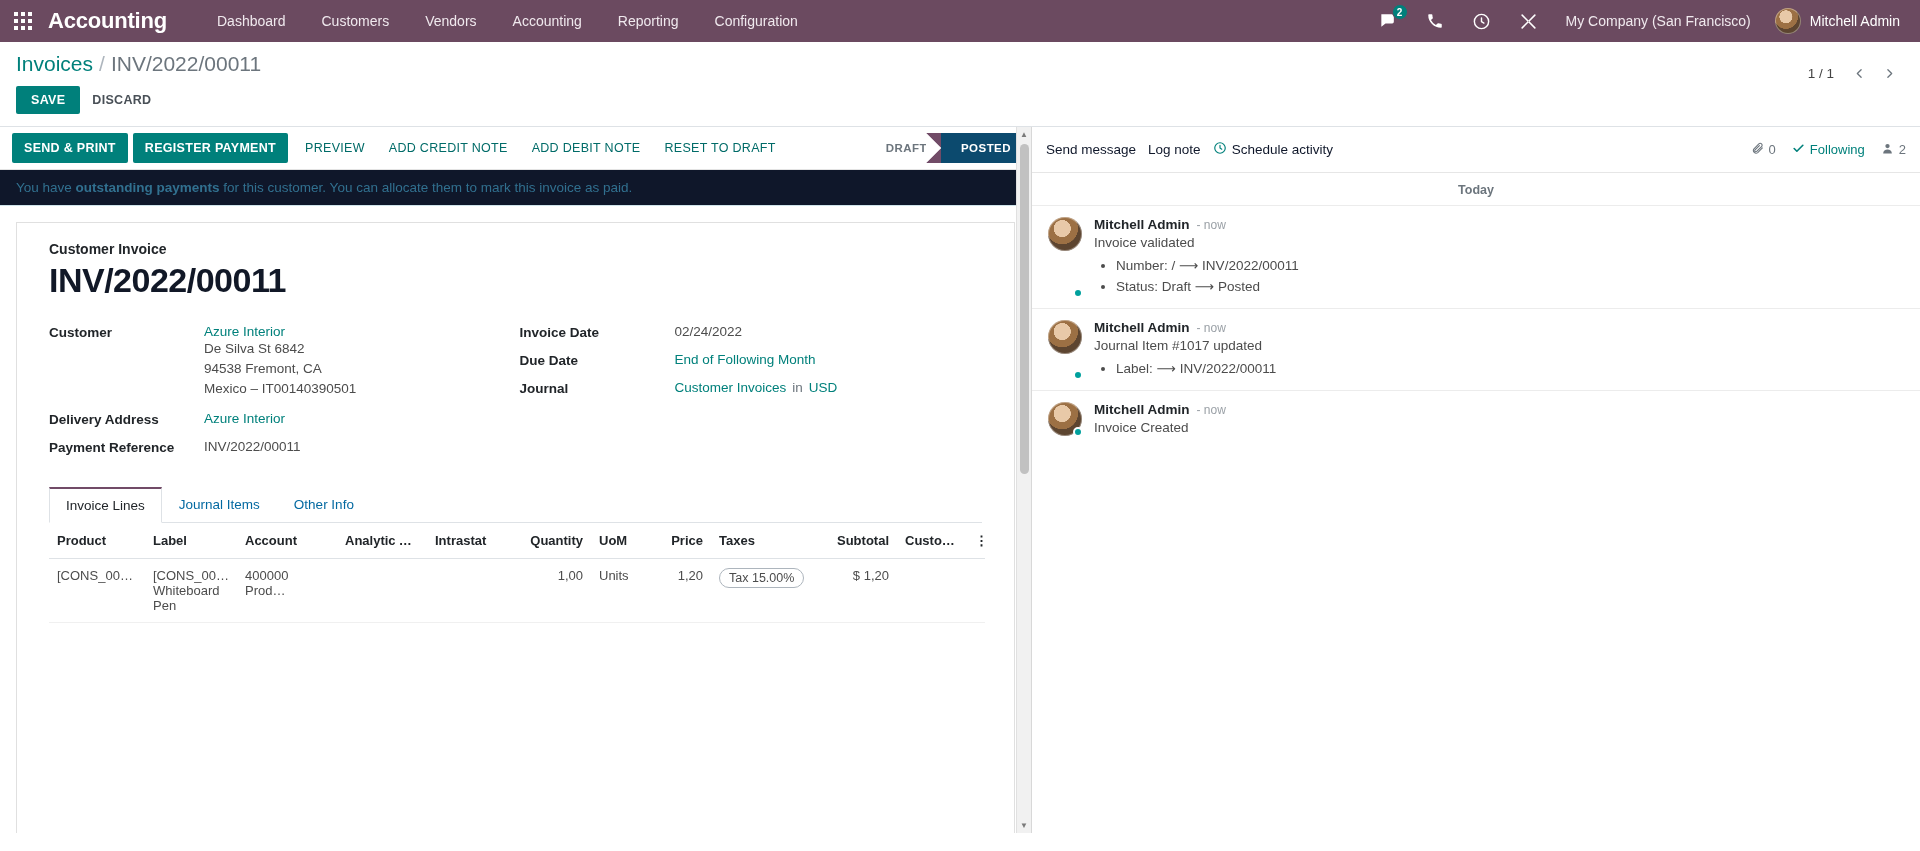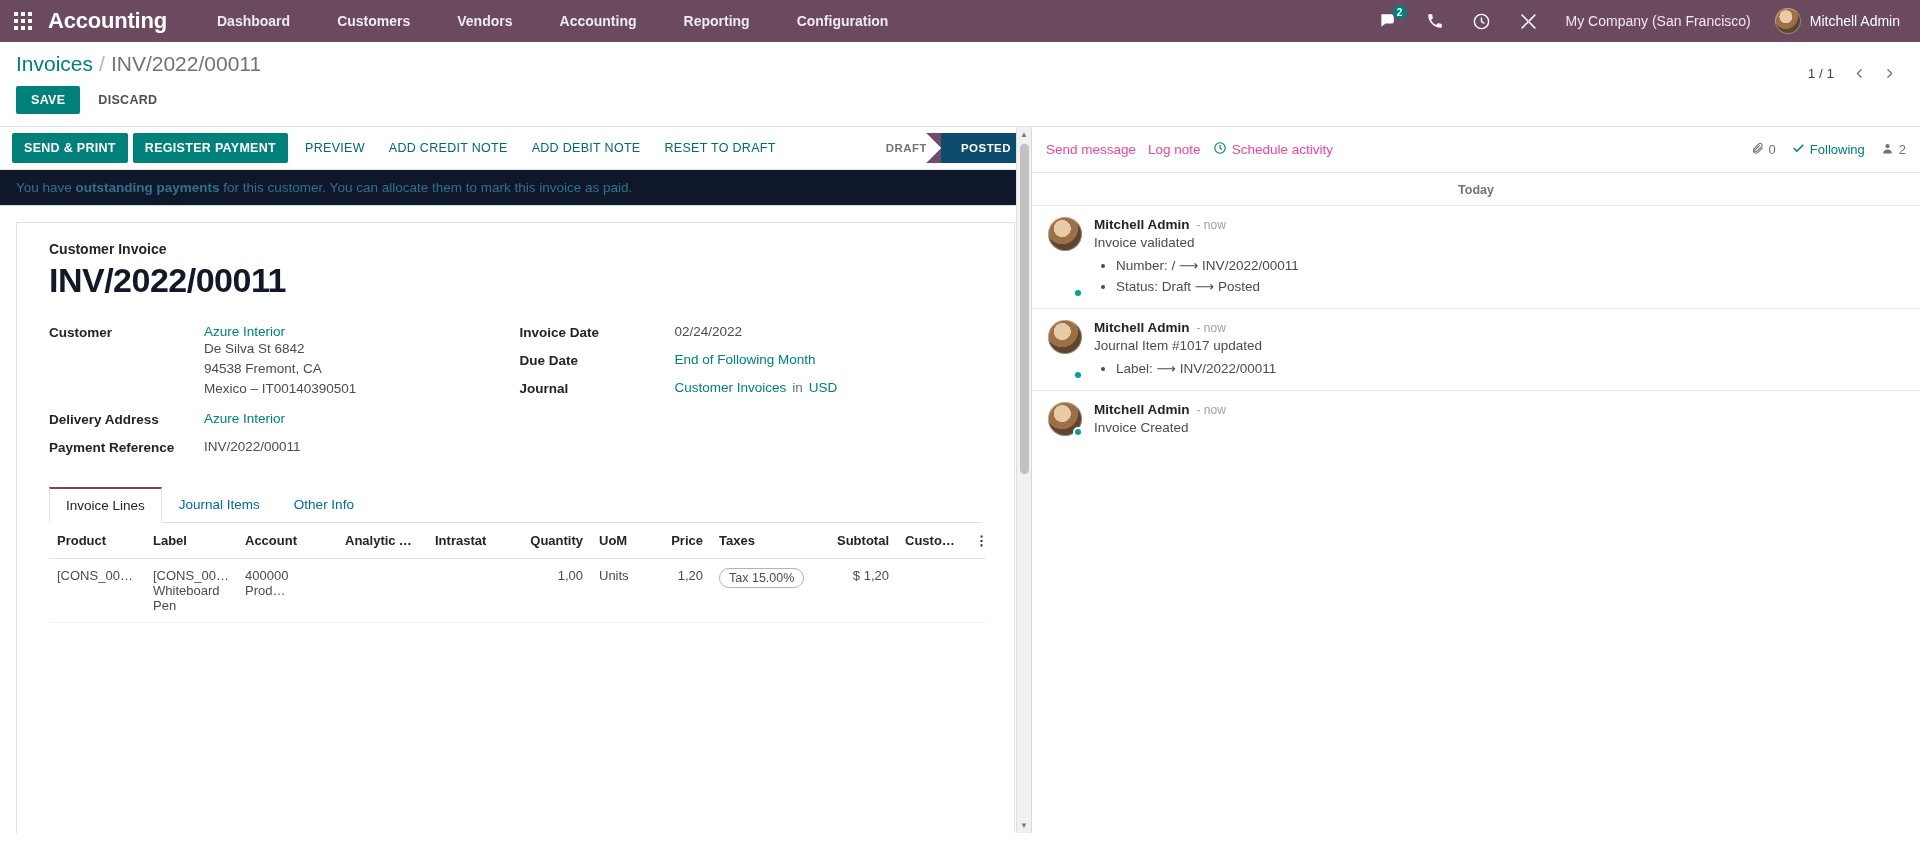--- a/index.html
+++ b/index.html
@@ -12,21 +12,21 @@
 
   
   #navbar {
     height: 42px; background: #6B4A60; display: flex; align-items: center;
     color: #fff; padding: 0 14px; position: relative; z-index: 30;
   }
   .apps-grid { display: grid; grid-template-columns: repeat(3,4px); grid-template-rows: repeat(3,4px);
     gap: 3px; margin-right: 16px; cursor: pointer; }
   .apps-grid i { background: #fff; width: 4px; height: 4px; display: block; }
   #brand { font-size: 22px; font-weight: bold; letter-spacing: -0.2px; margin-right: 34px; cursor: pointer; }
-  .nav-menu { display: flex; align-items: center; gap: 15px; font-weight: bold; }
+  .nav-menu { display: flex; align-items: center; gap: 4px; }
   .nav-menu .nav-item { font-size: 14px; color: #f0e9ee; padding: 11px 16px; cursor: pointer; white-space: nowrap; }
   #nav-right { margin-left: auto; display: flex; align-items: center; gap: 0; }
   .sys-icon { position: relative; padding: 0 14px; cursor: pointer; display: flex; align-items: center; color:#fff; }
   .sys-icon svg { display:block; }
   .msg-badge {
     position: absolute; top: -7px; right: 4px; background: #00807B; color: #fff;
     border-radius: 9px; font-size: 10px; font-weight: bold; min-width: 16px; height: 16px;
     line-height: 16px; text-align: center; padding: 0 4px; border: 1px solid #6B4A60;
   }
   #company-name { font-size: 14px; color: #f0e9ee; padding: 11px 14px; cursor: pointer; white-space: nowrap; }
@@ -42,21 +42,21 @@
   #control-panel { background: #fff; padding: 10px 16px 0 16px; border-bottom: 1px solid #dee2e6; position: relative; }
   #breadcrumb-row { display: flex; align-items: center; }
   .bc-link { font-size: 21px; color: #00807B; cursor: pointer; }
   .bc-sep { font-size: 21px; color: #adb5bd; margin: 0 6px; }
   .bc-current { font-size: 21px; color: #6c757d; }
   #pager { position: absolute; right: 18px; top: 18px; display: flex; align-items: center; gap: 4px; color: #495057; }
   #pager-label { font-size: 13.5px; color: #444; margin-right: 8px; }
   .pager-btn { width: 26px; height: 26px; display: flex; align-items: center; justify-content: center;
     cursor: pointer; color: #6c757d; }
 
-  #save-row { display: flex; align-items: center; gap: 6px; margin-top: 10px; padding-bottom: 12px; }
+  #save-row { display: flex; align-items: center; gap: 0; margin-top: 10px; padding-bottom: 12px; }
   .btn-save {
     background: #00807B; color: #fff; border: none; font-size: 12.5px; font-weight: bold;
     padding: 7px 15px; letter-spacing: .3px; cursor: pointer; border-radius: 2px;
   }
   .btn-discard {
     background: transparent; color: #495057; border: none; font-size: 12.5px; font-weight: bold;
     padding: 7px 12px; letter-spacing: .3px; cursor: pointer;
   }
 
   
@@ -159,21 +159,21 @@
   }
   .sb-arrow { height: 15px; width: 15px; display: flex; align-items: center; justify-content: center;
     font-size: 8px; color: #7a7a7a; cursor: pointer; flex: 0 0 auto;}
   #left-thumb { width: 9px; background: #c1c1c1; border-radius: 5px; margin: 2px 0; height: 330px; cursor: pointer;}
   #sb-spacer { flex: 1; }
 
   
   #chatter-topbar {
     display: flex; align-items: center; padding: 10px 14px; border-bottom: 1px solid #e6e6e6; gap: 0;
   }
-  .chatter-btn { font-size: 13.5px; color: #ec4899; cursor: pointer; padding: 4px 12px 4px 0; white-space: nowrap; }
+  .chatter-btn { font-size: 13.5px; color: #0f172a; cursor: pointer; padding: 4px 12px 4px 0; white-space: nowrap; }
   .chatter-btn.with-icon { display: flex; align-items: center; gap: 5px; }
   #chatter-right { margin-left: auto; display: flex; align-items: center; gap: 16px; }
   .ch-stat { display: flex; align-items: center; gap: 5px; font-size: 13px; color: #6c757d; cursor: pointer; }
   .ch-stat.following { color: #00807B; font-weight: normal; }
   #chatter-thread { flex: 1; overflow: hidden; }
   #today-sep { text-align: center; font-size: 12.5px; color: #6c757d; padding: 10px 0 8px 0; font-weight: bold; }
   .msg {
     display: flex; gap: 12px; padding: 11px 16px 11px 16px; border-top: 1px solid #ececec;
   }
   .msg:first-of-type { border-top: 1px solid #ececec; }

